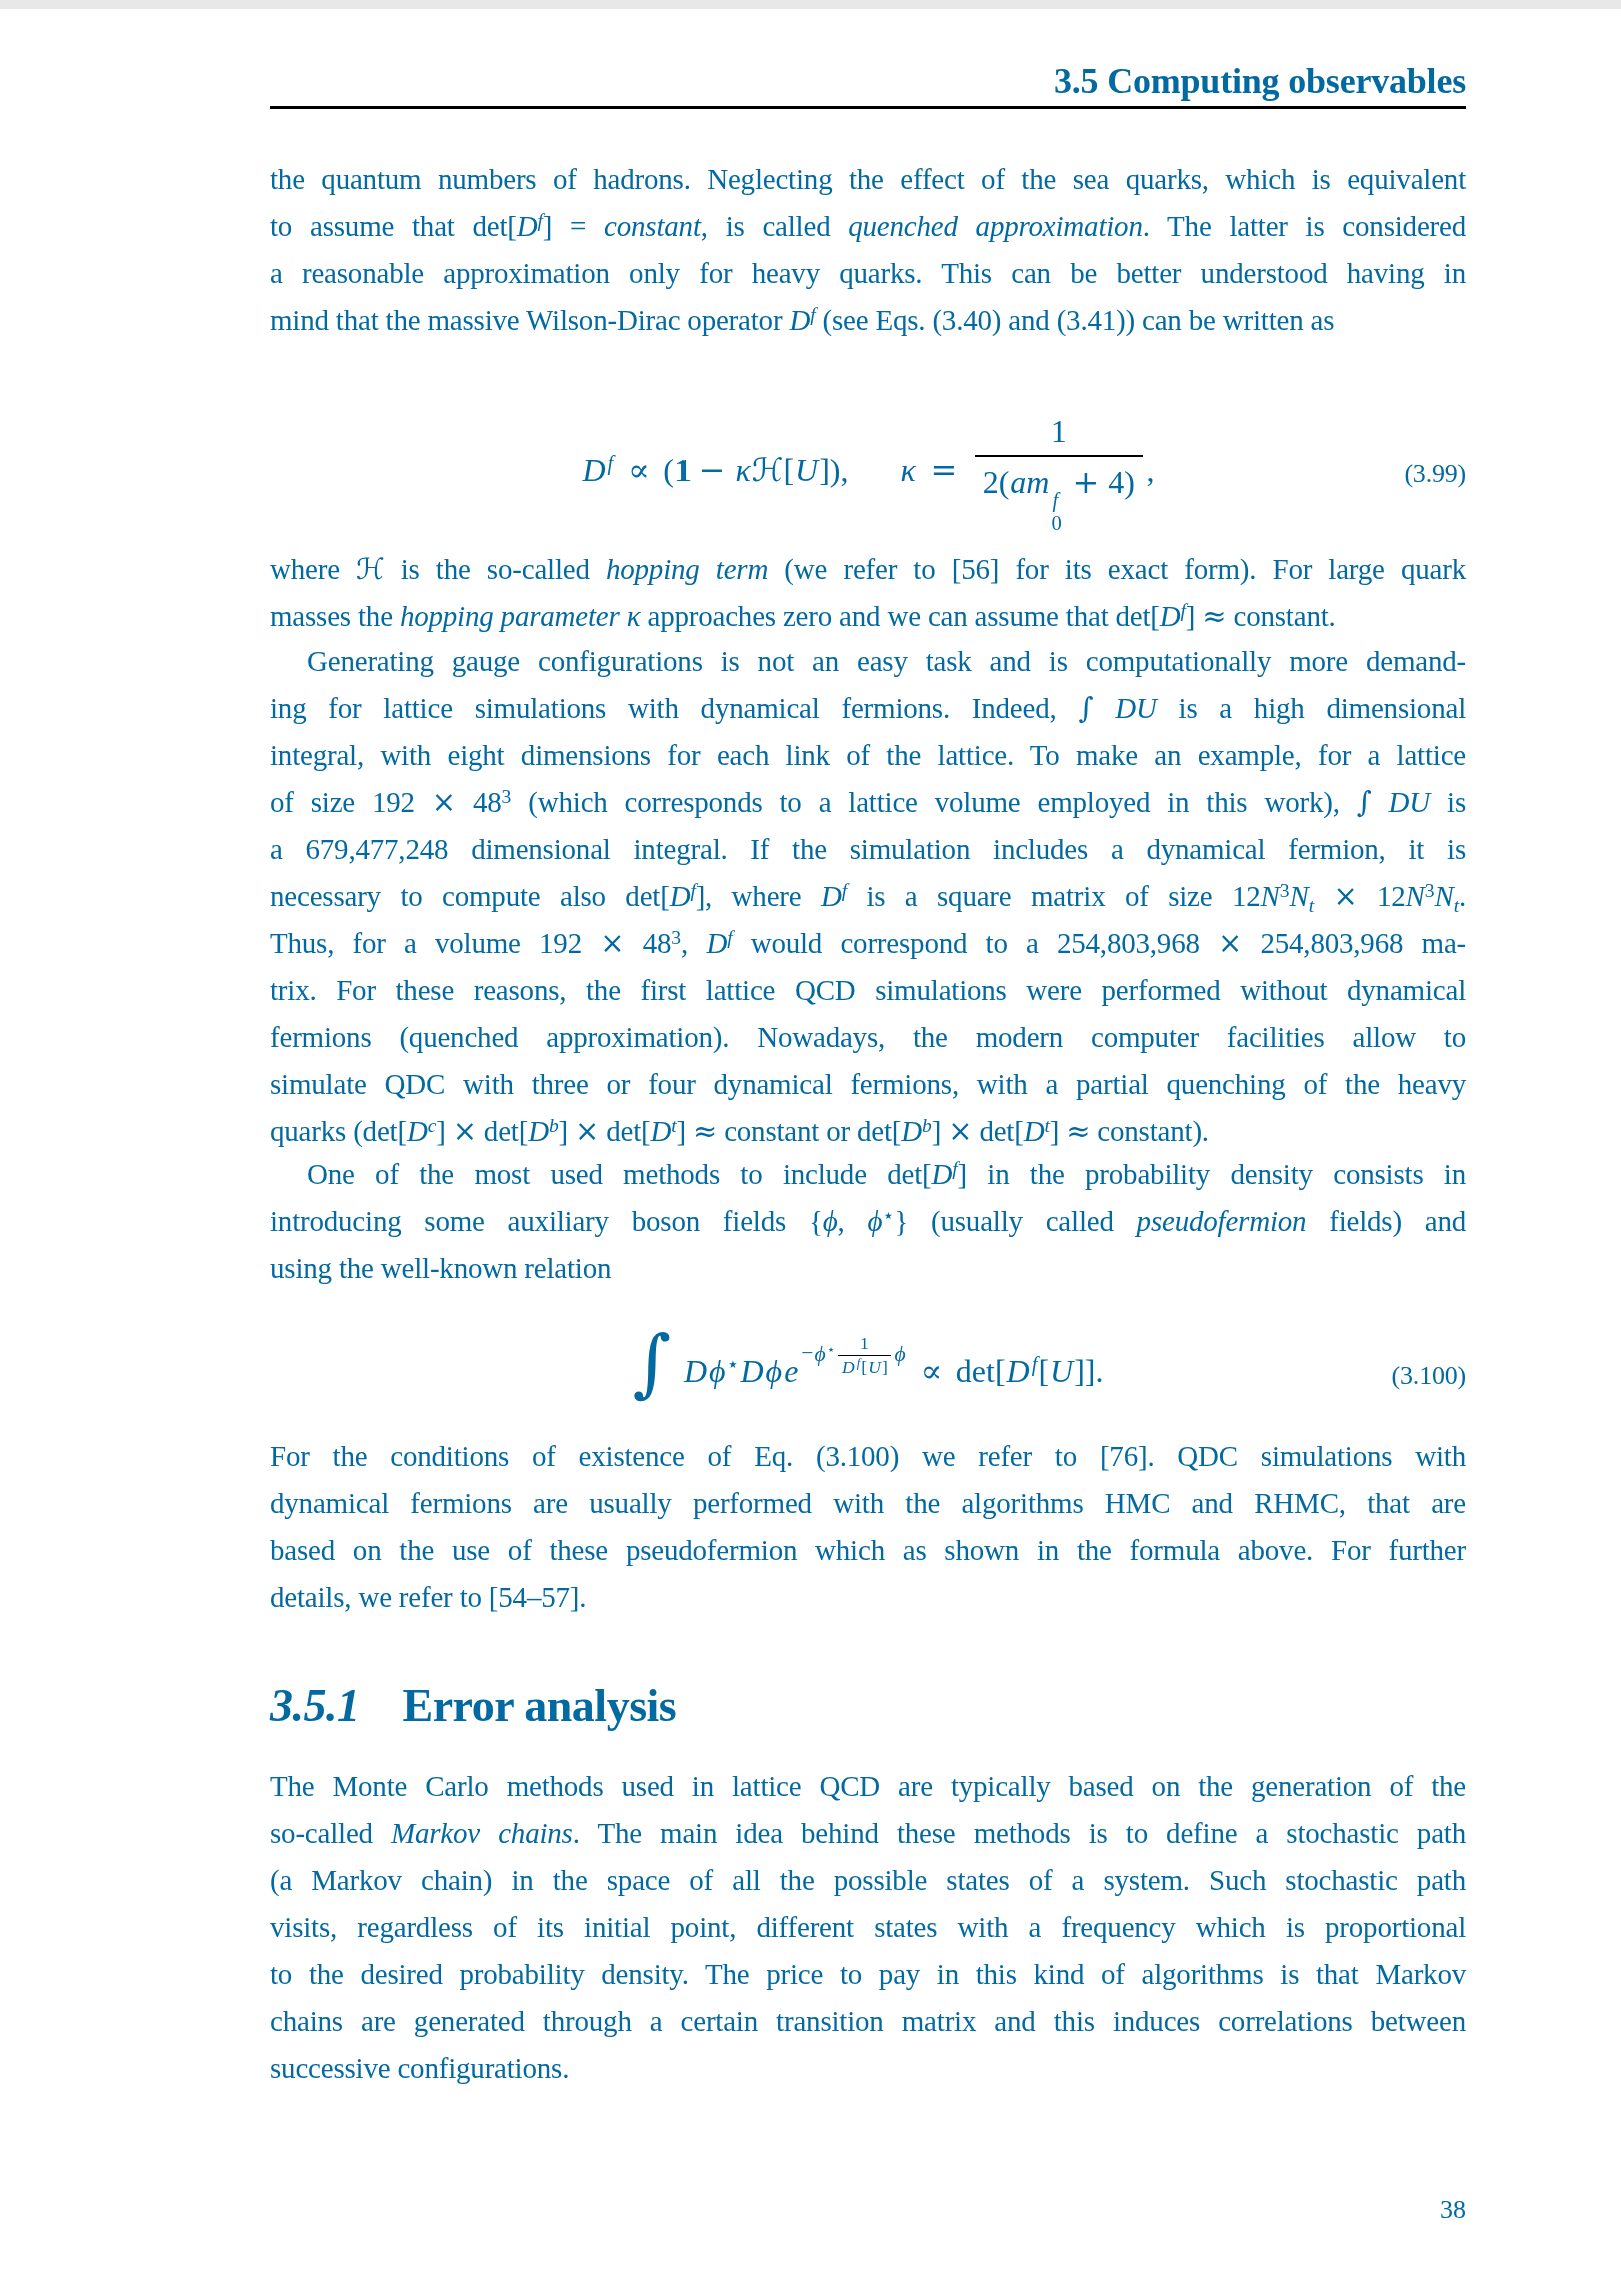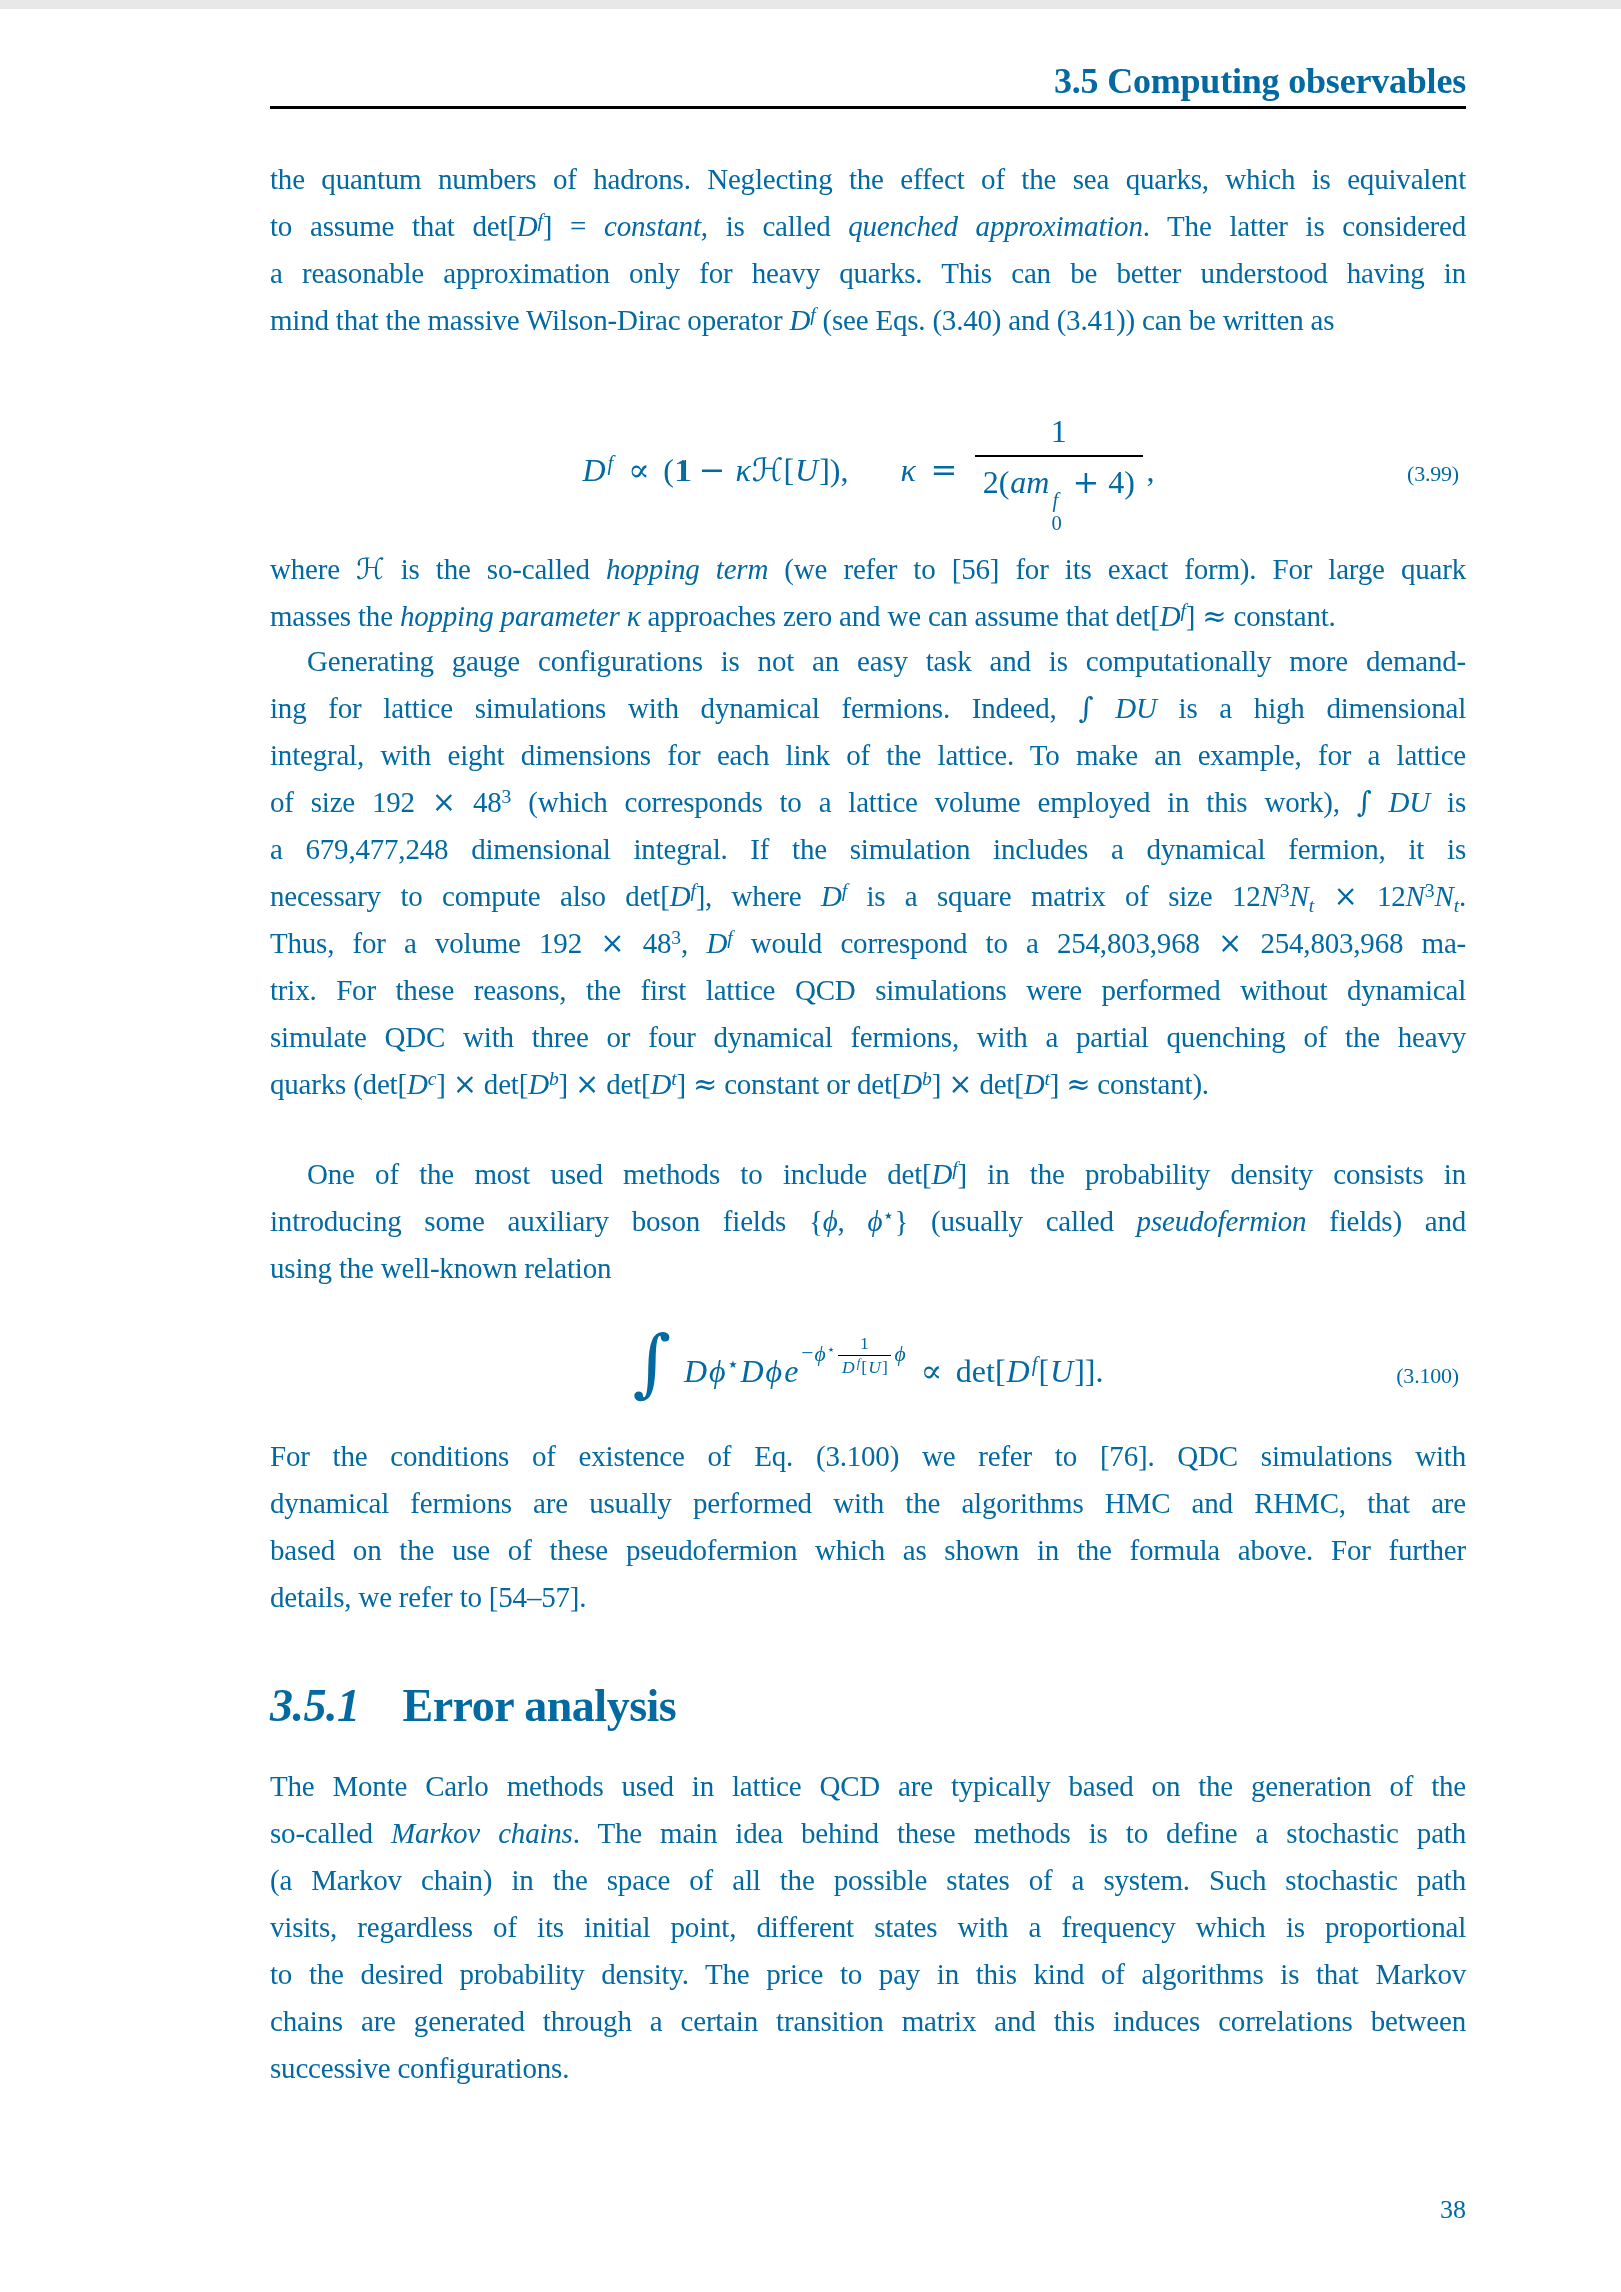--- a/index.html
+++ b/index.html
@@ -40,22 +40,22 @@
   .sym{font-family:"DejaVu Serif","DejaVu Sans",serif;}
   
   .equation{
     position:absolute;left:270px;width:1196px;
     display:flex;align-items:center;justify-content:center;
     font-size:32px;line-height:1.15;
   }
   .eq-399{top:380px;height:169px;}
   .eq-3100{top:1302px;height:129px;}
   .eq-label{
-    position:absolute;right:7px;top:50%;transform:translateY(-50%);
-    font-size:22px;letter-spacing:-0.2px;text-align:right;
+    position:absolute;right:0;top:50%;transform:translateY(-50%);
+    font-size:26px;letter-spacing:-0.2px;text-align:right;
   }
   .eq-body i{margin:0 1px;}
   .eq-body .mrel{margin:0 13.7px;font-family:"DejaVu Serif","DejaVu Sans",serif;}
   .eq-body .mbin{margin:0 8.8px;font-family:"DejaVu Serif","DejaVu Sans",serif;}
   .eq-body .msup{font-size:20.6px;vertical-align:10.8px;}
   .eq-body .qquad{display:inline-block;width:51px;}
   .frac{
     display:inline-flex;flex-direction:column;align-items:center;
     vertical-align:middle;margin:0 3.9px;text-align:center;
   }
@@ -129,20 +129,21 @@
 
   <div class="para indent-first" style="top:629px">
       <div class="tline">Generating gauge configurations is not an easy task and is computationally more demand-</div>
       <div class="tline">ing for lattice simulations with dynamical fermions. Indeed, <span class="sym">∫</span> <i>DU</i> is a high dimensional</div>
       <div class="tline">integral, with eight dimensions for each link of the lattice. To make an example, for a lattice</div>
       <div class="tline">of size 192 <span class="sym">×</span> 48<sup>3</sup> (which corresponds to a lattice volume employed in this work), <span class="sym">∫</span> <i>DU</i> is</div>
       <div class="tline">a 679,477,248 dimensional integral. If the simulation includes a dynamical fermion, it is</div>
       <div class="tline">necessary to compute also det[<i>D</i><sup><i>f</i></sup>], where <i>D</i><sup><i>f</i></sup> is a square matrix of size 12<i>N</i><sup>3</sup><i>N</i><sub><i>t</i></sub> <span class="sym">×</span> 12<i>N</i><sup>3</sup><i>N</i><sub><i>t</i></sub>.</div>
       <div class="tline">Thus, for a volume 192 <span class="sym">×</span> 48<sup>3</sup>, <i>D</i><sup><i>f</i></sup> would correspond to a 254,803,968 <span class="sym">×</span> 254,803,968 ma-</div>
       <div class="tline">trix. For these reasons, the first lattice QCD simulations were performed without dynamical</div>
+      <div class="tline">fermions (quenched approximation). Nowadays, the modern computer facilities allow to</div>
       <div class="tline">simulate QDC with three or four dynamical fermions, with a partial quenching of the heavy</div>
       <div class="tline tline-last">quarks (det[<i>D</i><sup><i>c</i></sup>] <span class="sym">×</span> det[<i>D</i><sup><i>b</i></sup>] <span class="sym">×</span> det[<i>D</i><sup><i>t</i></sup>] <span class="sym">≈</span> constant or det[<i>D</i><sup><i>b</i></sup>] <span class="sym">×</span> det[<i>D</i><sup><i>t</i></sup>] <span class="sym">≈</span> constant).</div>
     </div>
 
   <div class="para indent-first" style="top:1142px">
       <div class="tline">One of the most used methods to include det[<i>D</i><sup><i>f</i></sup>] in the probability density consists in</div>
       <div class="tline">introducing some auxiliary boson fields {<i>ϕ</i>, <i>ϕ</i><sup><span class="sym">⋆</span></sup>} (usually called <i>pseudofermion</i> fields) and</div>
       <div class="tline tline-last">using the well-known relation</div>
     </div>
 

